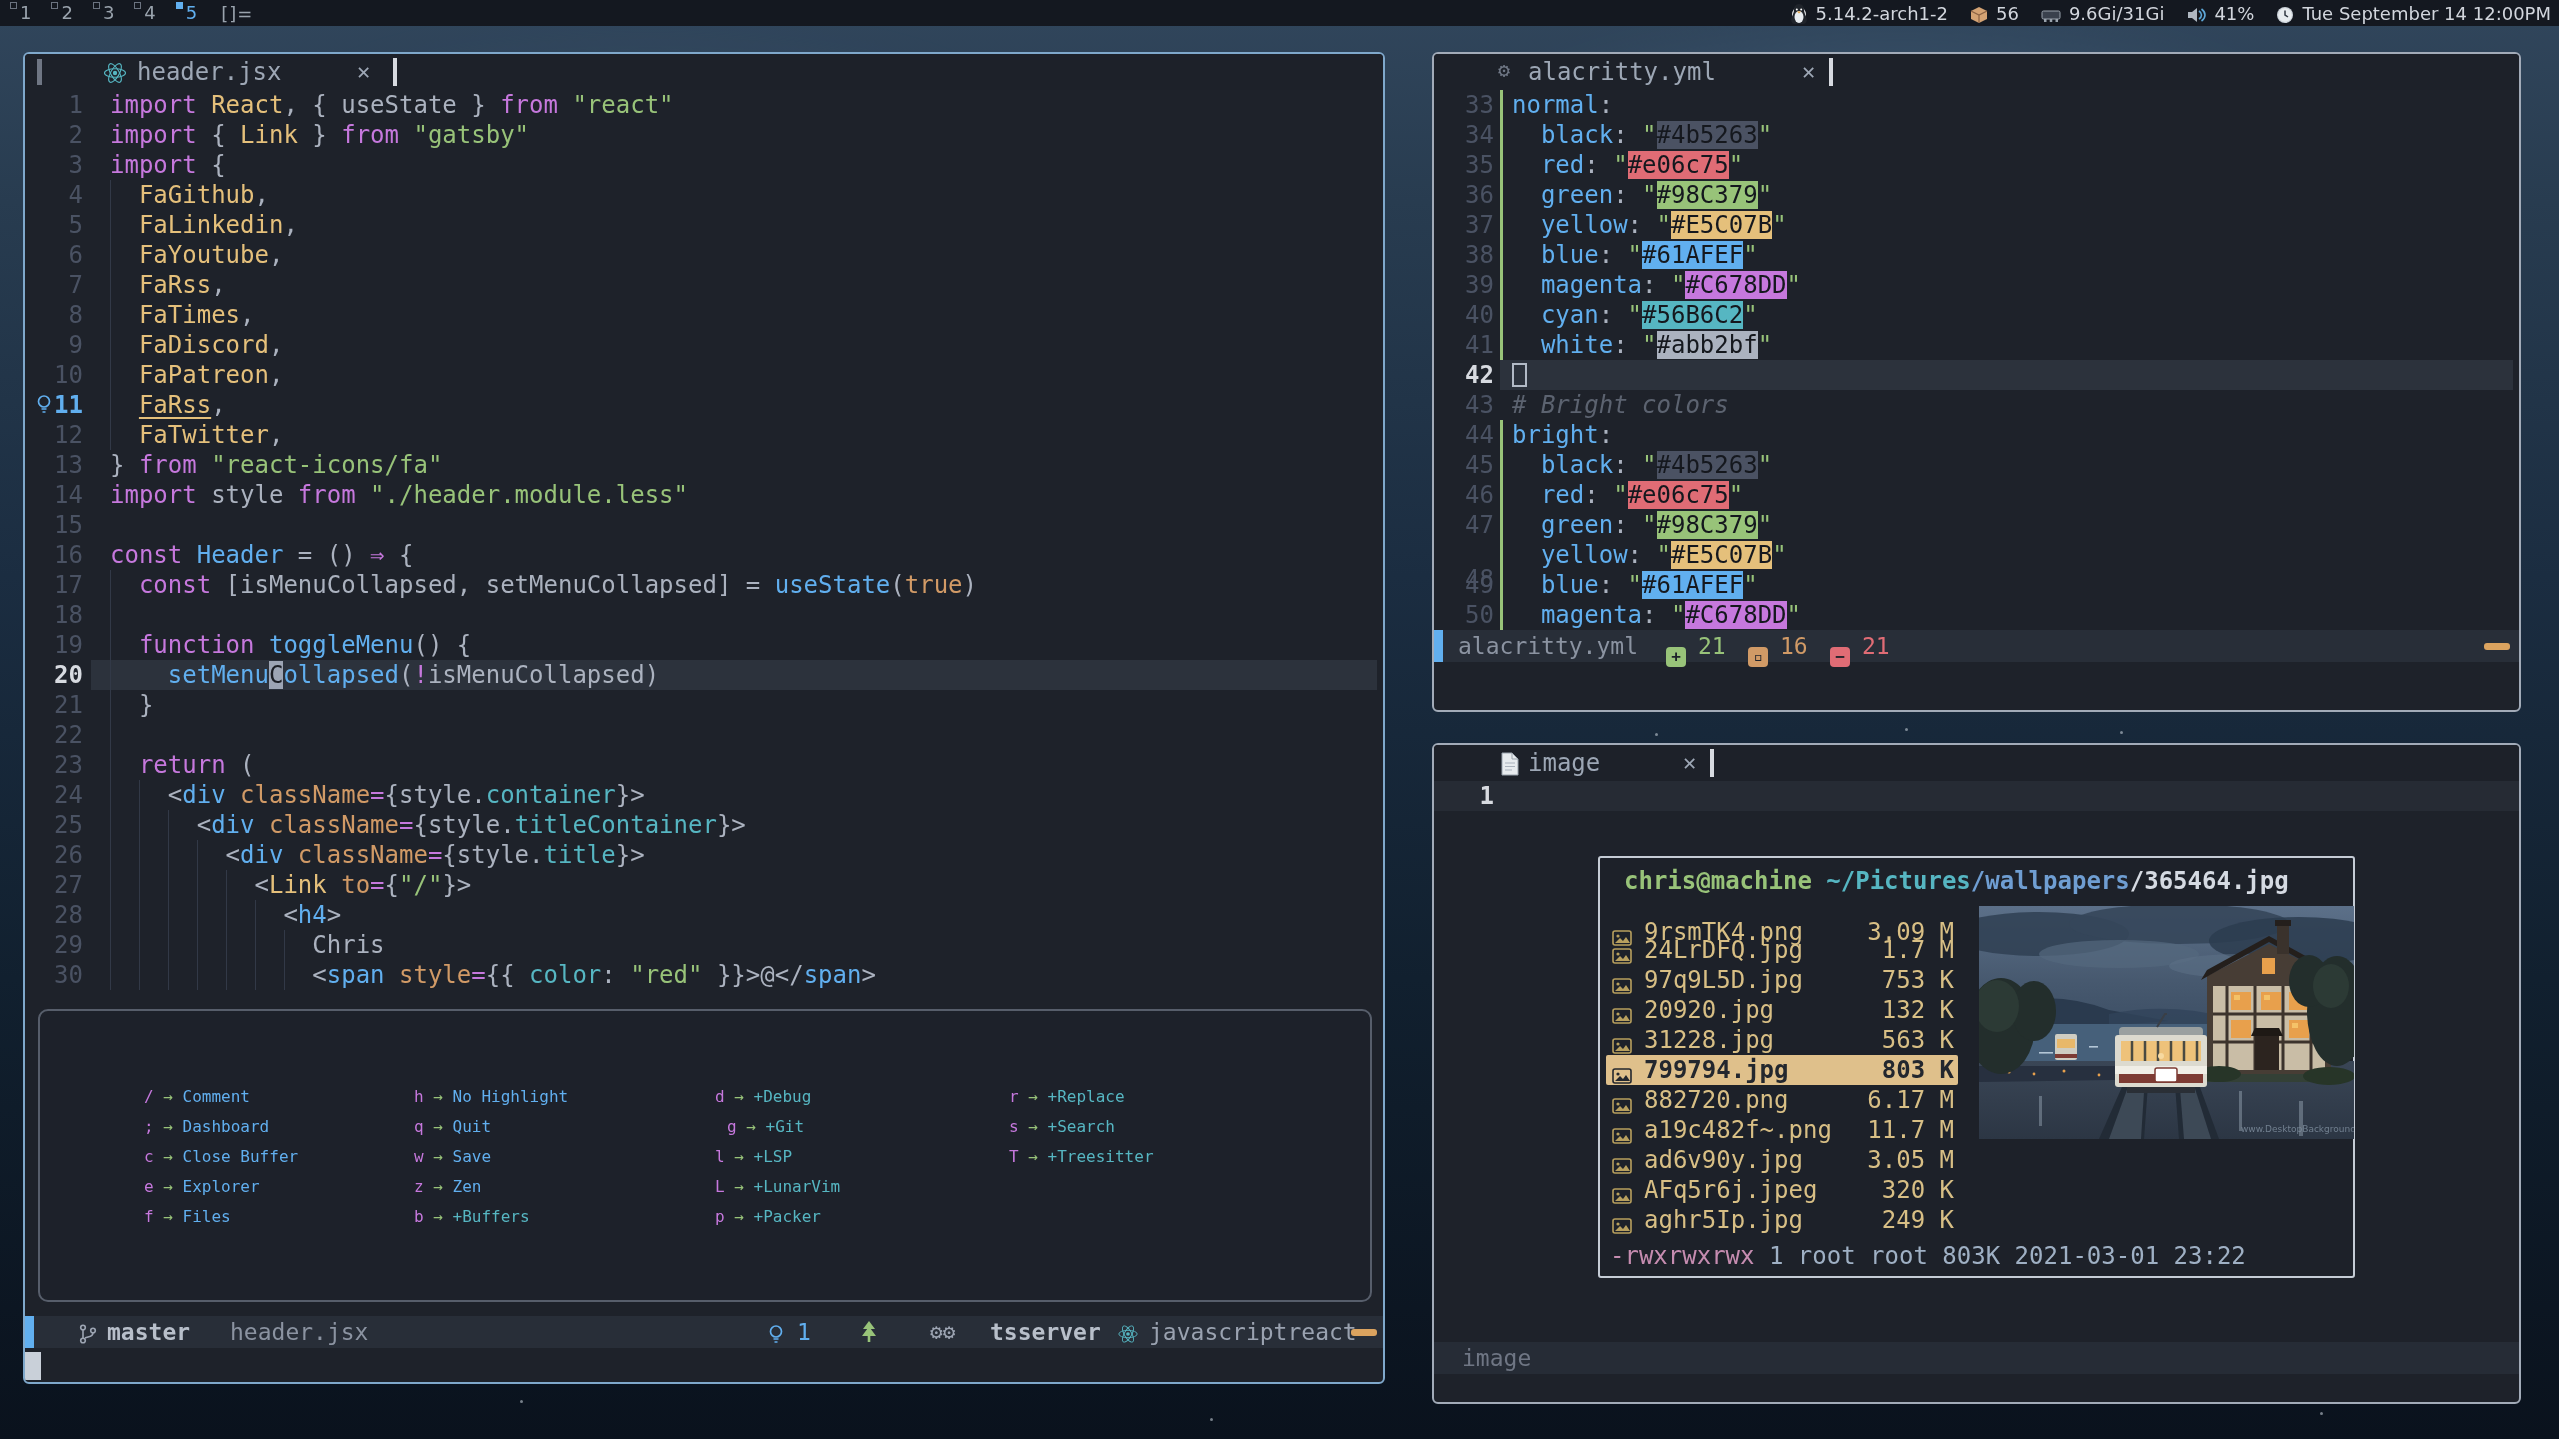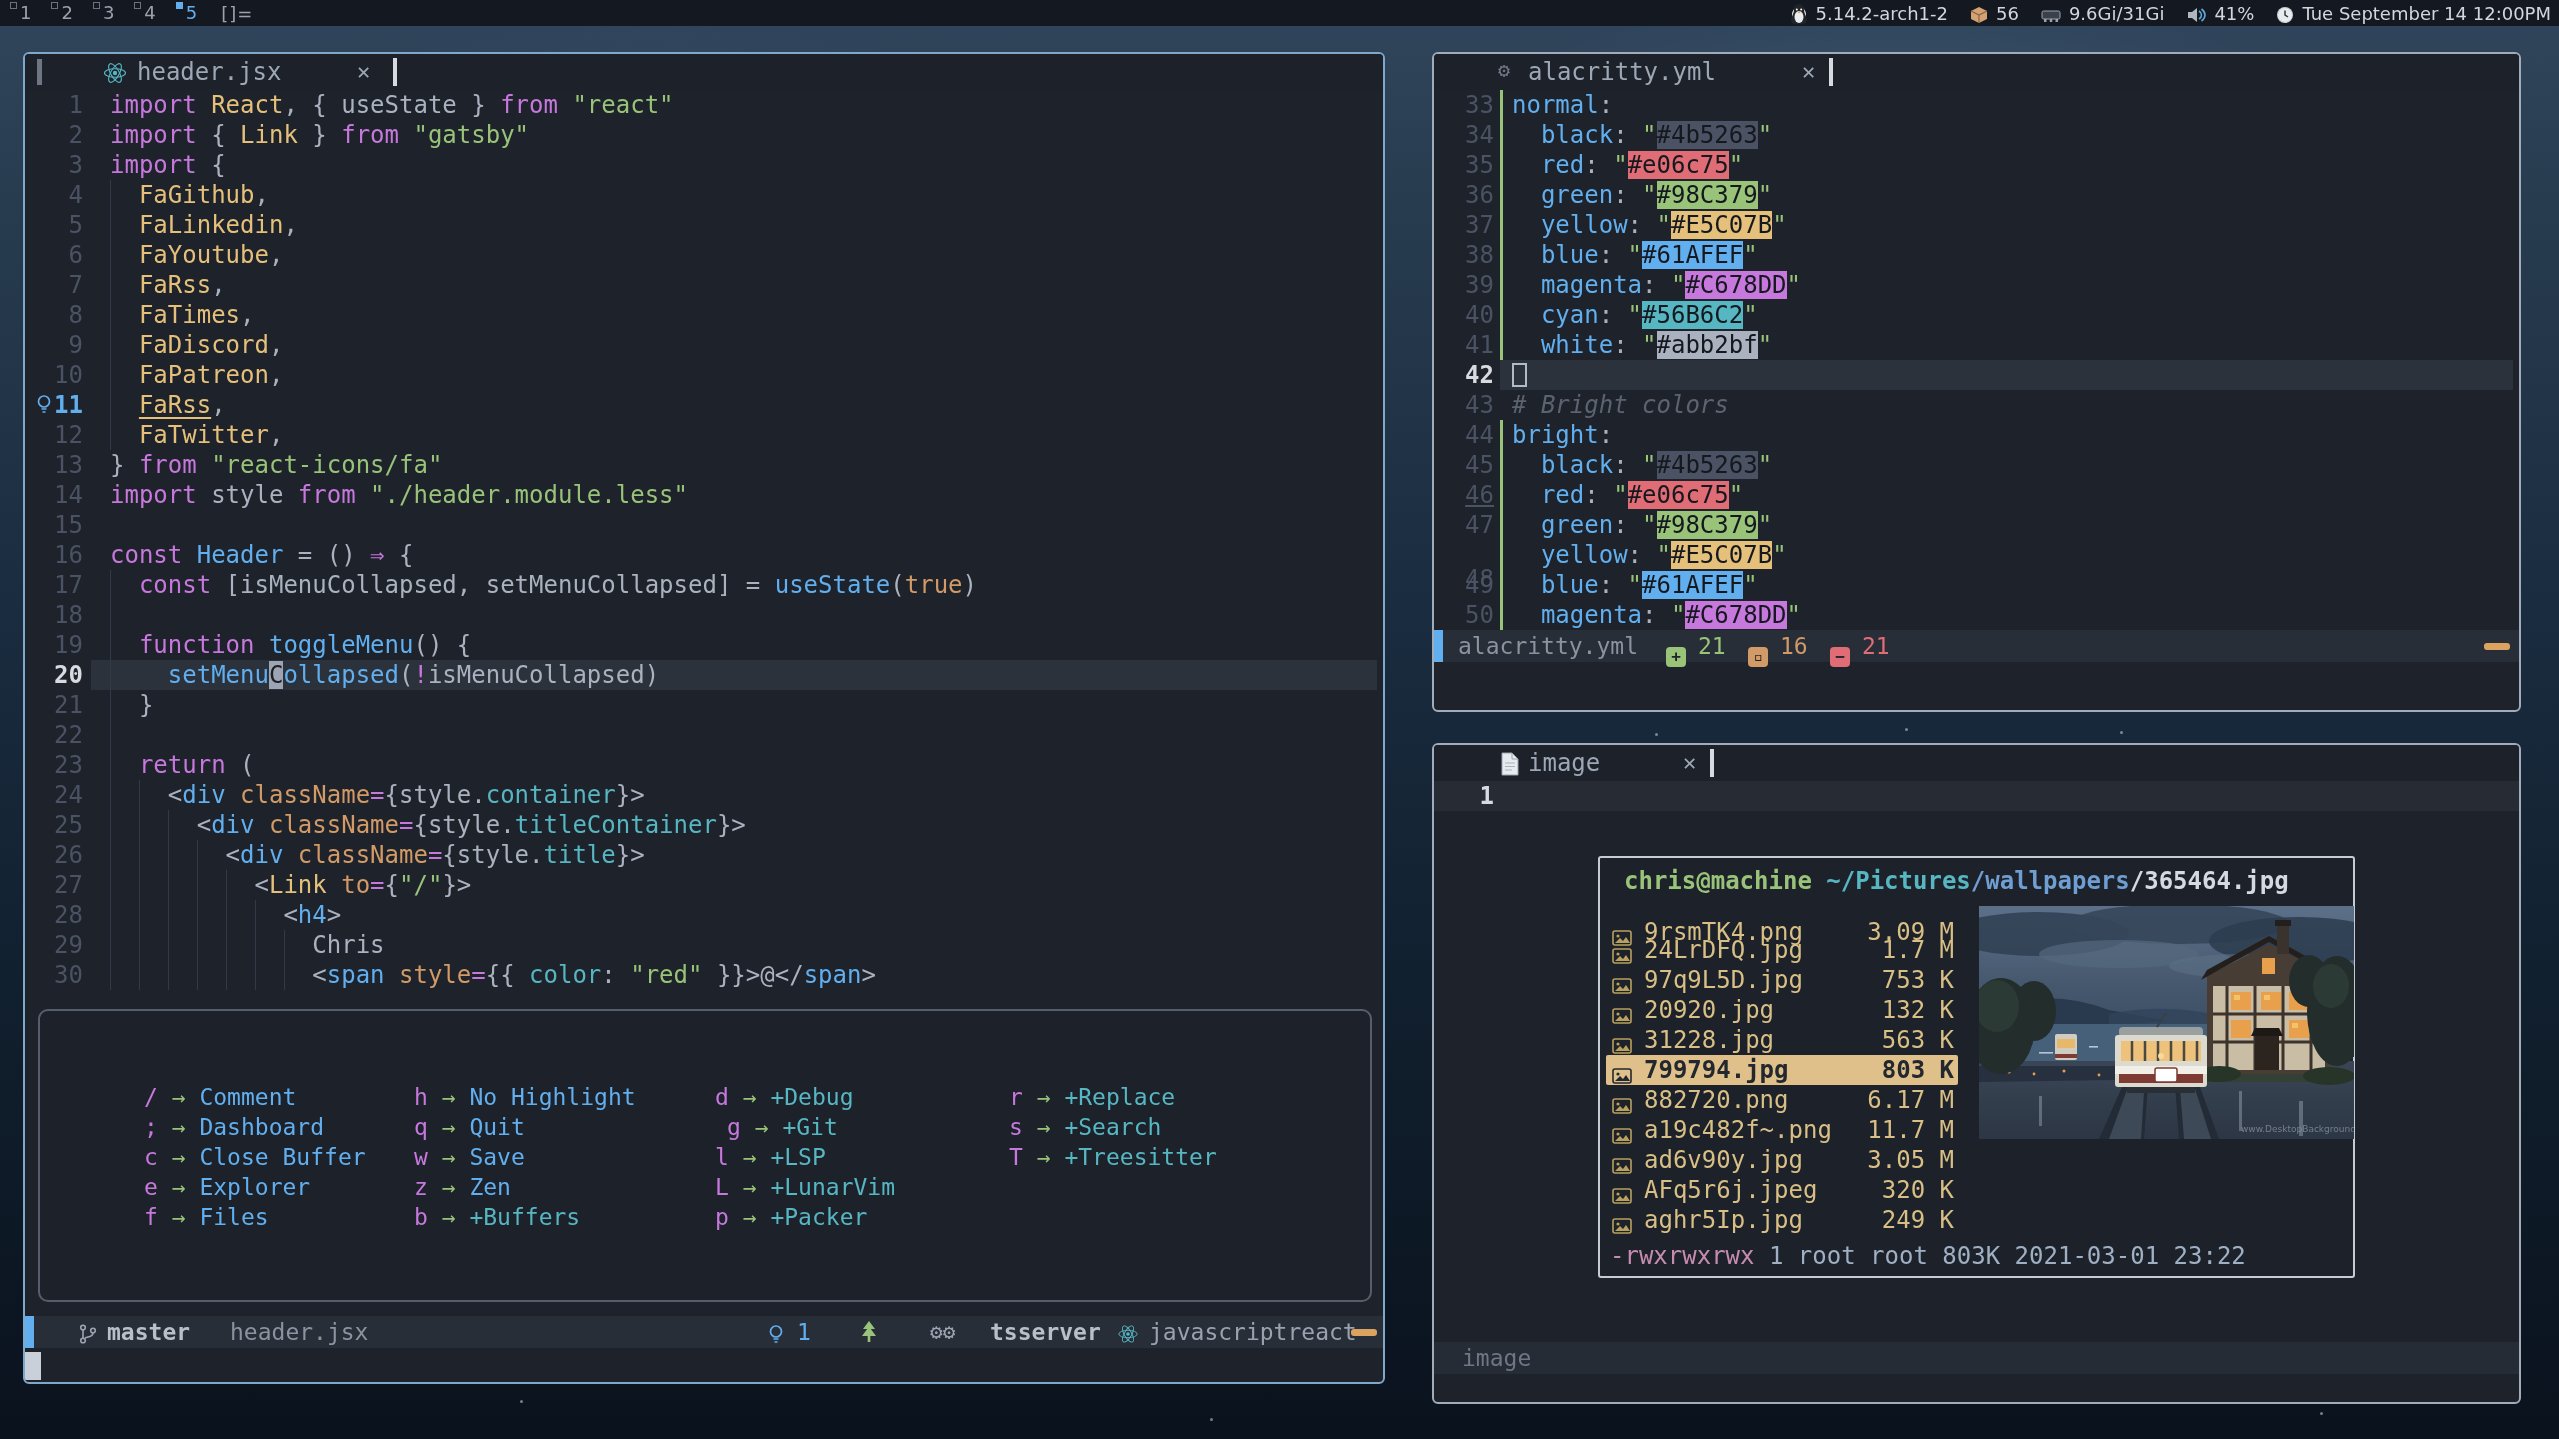--- a/index.html
+++ b/index.html
@@ -48,21 +48,21 @@
   .tk-vu{color:#e5c07b;text-decoration:underline;text-underline-offset:4px}
   .tk-f{color:#abb2bf}.tk-b{color:#61afef}.tk-s{color:#98c379}
   .tk-o{color:#d19a66}.tk-c{color:#56b6c2}
   .tk-cm{color:#5c6370;font-style:italic}
   .tk-cur{background:#9da5b4;color:#1b1e24}
   .tk-w{color:#15181e}
 
   
   #whichkey{position:absolute;left:13px;top:955px;width:1334px;height:293px;background:#1d212a;
     border:2px solid #575e6b;border-radius:10px}
-  .wk-row{position:absolute;font-size:23px;line-height:30px;white-space:pre}
+  .wk-row{position:absolute;font-size:16px;line-height:30px;white-space:pre}
   .wk-key{color:#c678dd}.wk-arr{color:#98c379}.wk-cmd{color:#61afef}.wk-grp{color:#56b6c2}
 
   
   .statusline{position:absolute;left:0;right:0;height:32px;background:#282e38;font-size:23px;line-height:32px;color:#9aa2b0}
   .sl-block{position:absolute;left:0;top:0;width:9px;height:32px;background:#61afef}
   .sl-item{position:absolute;top:0;white-space:pre}
   .sl-bold{font-weight:bold;color:#b8bfca}
   .sl-dim{color:#8b93a1}
   .sl-orange-bar{position:absolute;top:13px;width:26px;height:7px;border-radius:3px;background:#dba35f}
   .git-badge{display:inline-block;width:20px;height:20px;border-radius:4px;vertical-align:-3px;
@@ -399,21 +399,21 @@
         <div class="codetext" style="left: 78px; top: 306px;"></div>
         <div class="hollowcur" style="left: 78px; top: 309px;"></div>
         <span class="lnum" style="left: 0px; top: 336px; width: 60px;">43</span>
         <div class="codetext" style="left: 78px; top: 336px;"><span class="tk-cm"># Bright colors</span></div>
         <span class="lnum" style="left: 0px; top: 366px; width: 60px;">44</span>
         <div class="gbar" style="left: 66px; top: 366px;"></div>
         <div class="codetext" style="left: 78px; top: 366px;"><span class="tk-b">bright</span><span class="tk-f">:</span></div>
         <span class="lnum" style="left: 0px; top: 396px; width: 60px;">45</span>
         <div class="gbar" style="left: 66px; top: 396px;"></div>
         <div class="codetext" style="left: 78px; top: 396px;"><span class="tk-f">  </span><span class="tk-b">black</span><span class="tk-f">: </span><span class="tk-s">"</span><span class="tk-w" style="background: rgb(75, 82, 99);">#4b5263</span><span class="tk-s">"</span></div>
-        <span class="lnum" style="left: 0px; top: 426px; width: 60px; text-decoration: underline;">46</span>
+        <span class="lnum" style="left: 0px; top: 426px; width: 60px;">46</span>
         <div class="gbar" style="left: 66px; top: 426px;"></div>
         <div class="codetext" style="left: 78px; top: 426px;"><span class="tk-f">  </span><span class="tk-b">red</span><span class="tk-f">: </span><span class="tk-s">"</span><span class="tk-w" style="background: rgb(224, 108, 117);">#e06c75</span><span class="tk-s">"</span></div>
         <span class="lnum" style="left: 0px; top: 456px; width: 60px;">47</span>
         <div class="gbar" style="left: 66px; top: 456px;"></div>
         <div class="codetext" style="left: 78px; top: 456px;"><span class="tk-f">  </span><span class="tk-b">green</span><span class="tk-f">: </span><span class="tk-s">"</span><span class="tk-w" style="background: rgb(152, 195, 121);">#98C379</span><span class="tk-s">"</span></div>
         <span class="lnum" style="left: 0px; top: 486px; width: 60px; margin-top: 24px;">48</span>
         <div class="gbar" style="left: 66px; top: 486px;"></div>
         <div class="codetext" style="left: 78px; top: 486px;"><span class="tk-f">  </span><span class="tk-b">yellow</span><span class="tk-f">: </span><span class="tk-s">"</span><span class="tk-w" style="background: rgb(229, 192, 123);">#E5C07B</span><span class="tk-s">"</span></div>
         <span class="lnum" style="left: 0px; top: 516px; width: 60px;">49</span>
         <div class="gbar" style="left: 66px; top: 516px;"></div>

